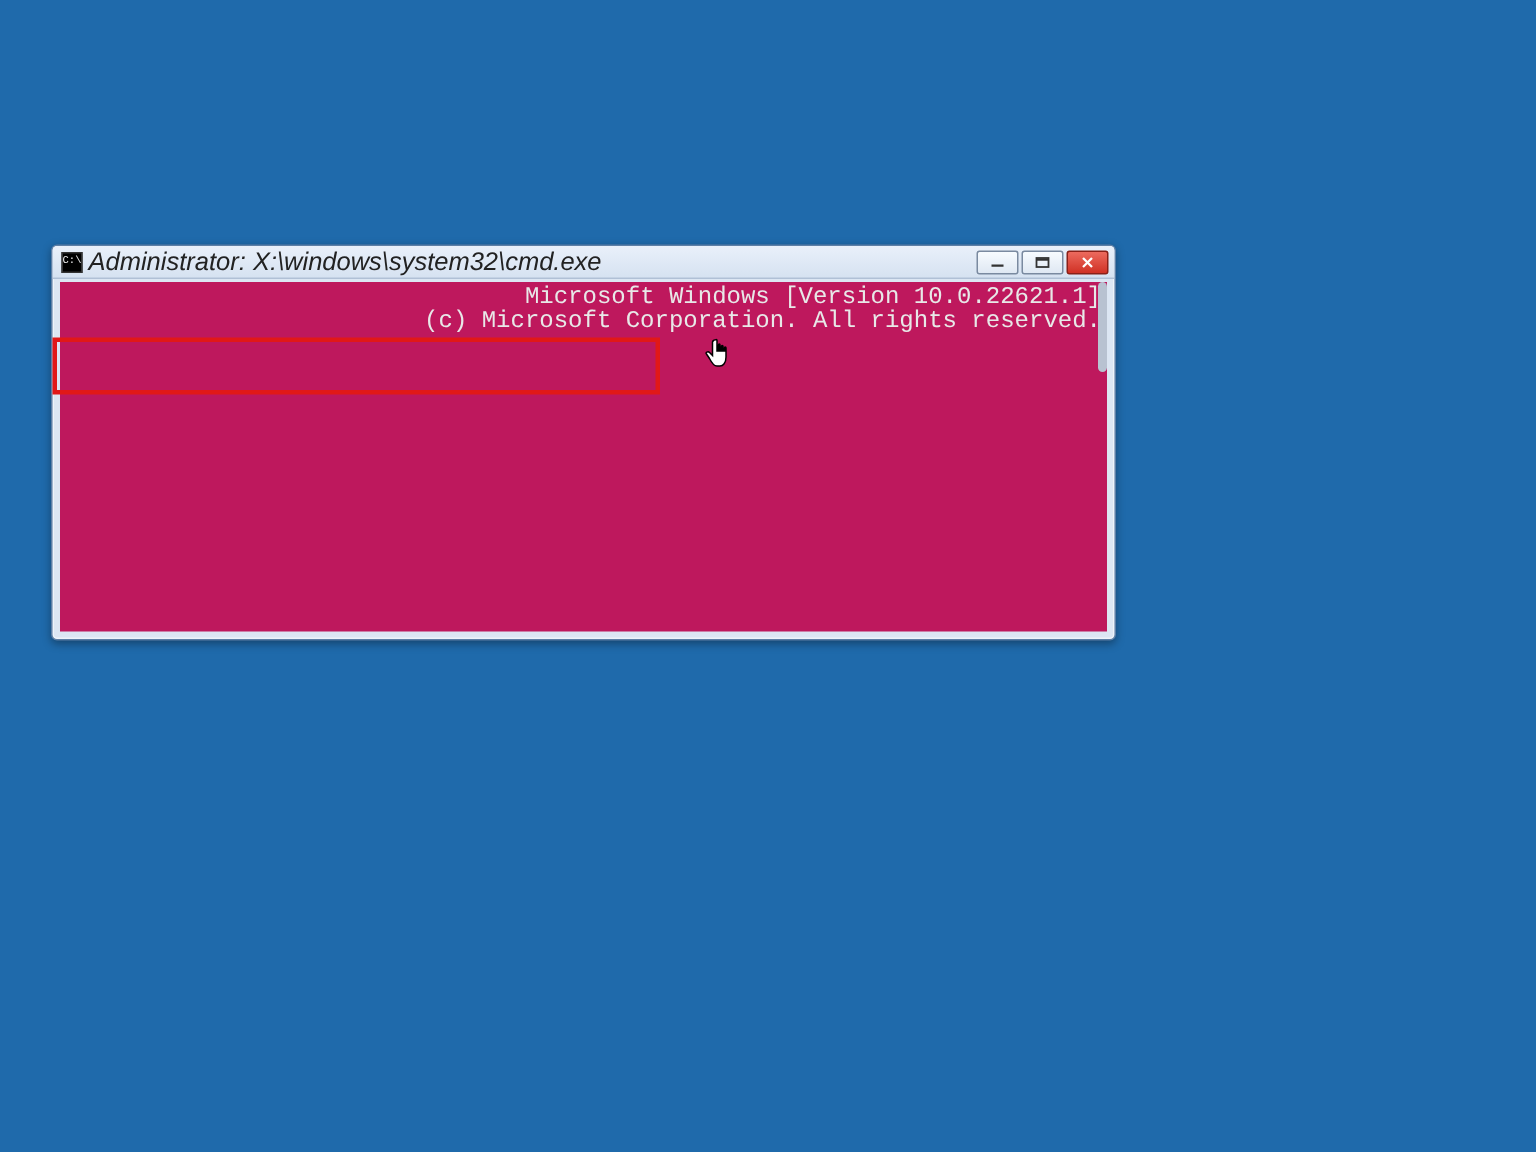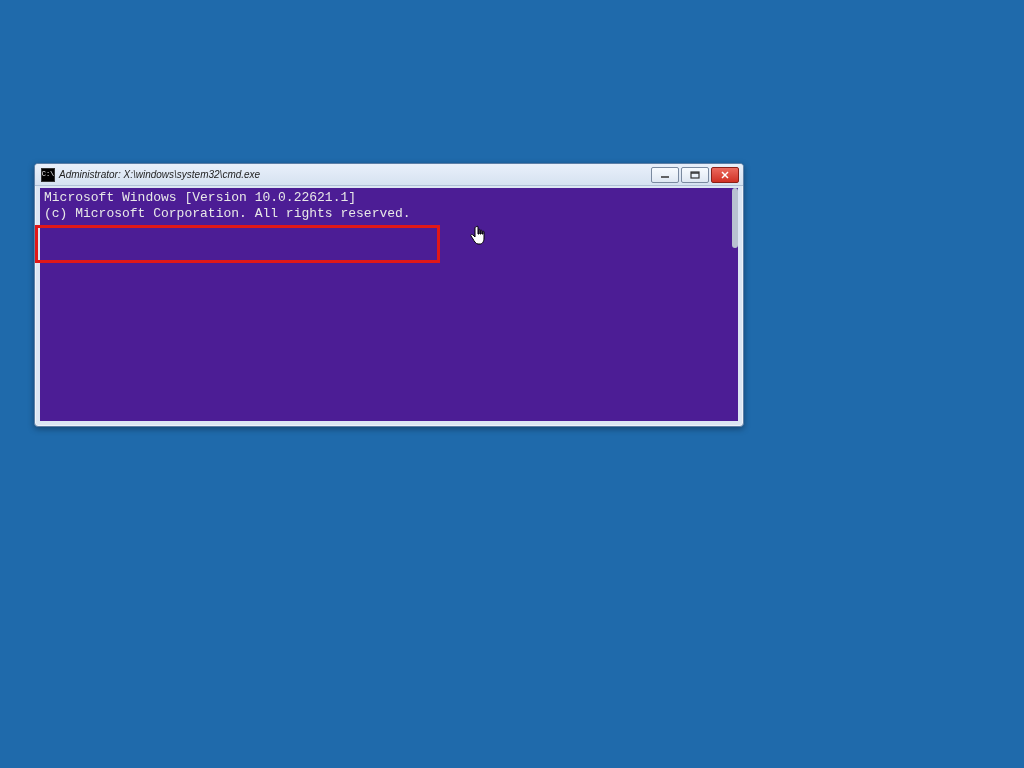--- a/index.html
+++ b/index.html
@@ -49,21 +49,21 @@
       display: flex;
       align-items: center;
       justify-content: center;
       font-size: 7px;
       color: #eee;
       font-family: "Courier New", monospace;
       line-height: 1;
     }
     .titlebar-title {
       font-style: italic;
-      font-size: 10px;
+      font-size: 17px;
       color: #222;
     }
     .titlebar-spacer {
       flex: 1;
     }
     .window-buttons {
       display: flex;
       gap: 2px;
     }
     .win-btn {
@@ -78,28 +78,29 @@
       cursor: pointer;
     }
     .win-btn.close {
       background: linear-gradient(#ec6a5e, #d03125);
       border-color: #8a2018;
     }
     .win-btn svg { display: block; }
     .terminal {
       flex: 1;
       margin: 2px 5px 5px 5px;
-      background: #4c1d95;
+      background: #be185d;
       color: #e8e8e8;
       font-family: "Consolas", "Courier New", monospace;
-      font-size: 13px;
+      font-size: 16px;
       line-height: 16px;
       padding: 2px 4px;
       overflow: hidden;
       position: relative;
+      text-align: right;
     }
     .scroll-track {
       position: absolute;
       right: 0;
       top: 0;
       width: 6px;
       height: 60px;
       background: #b8c2d1;
       border-radius: 3px;
     }

